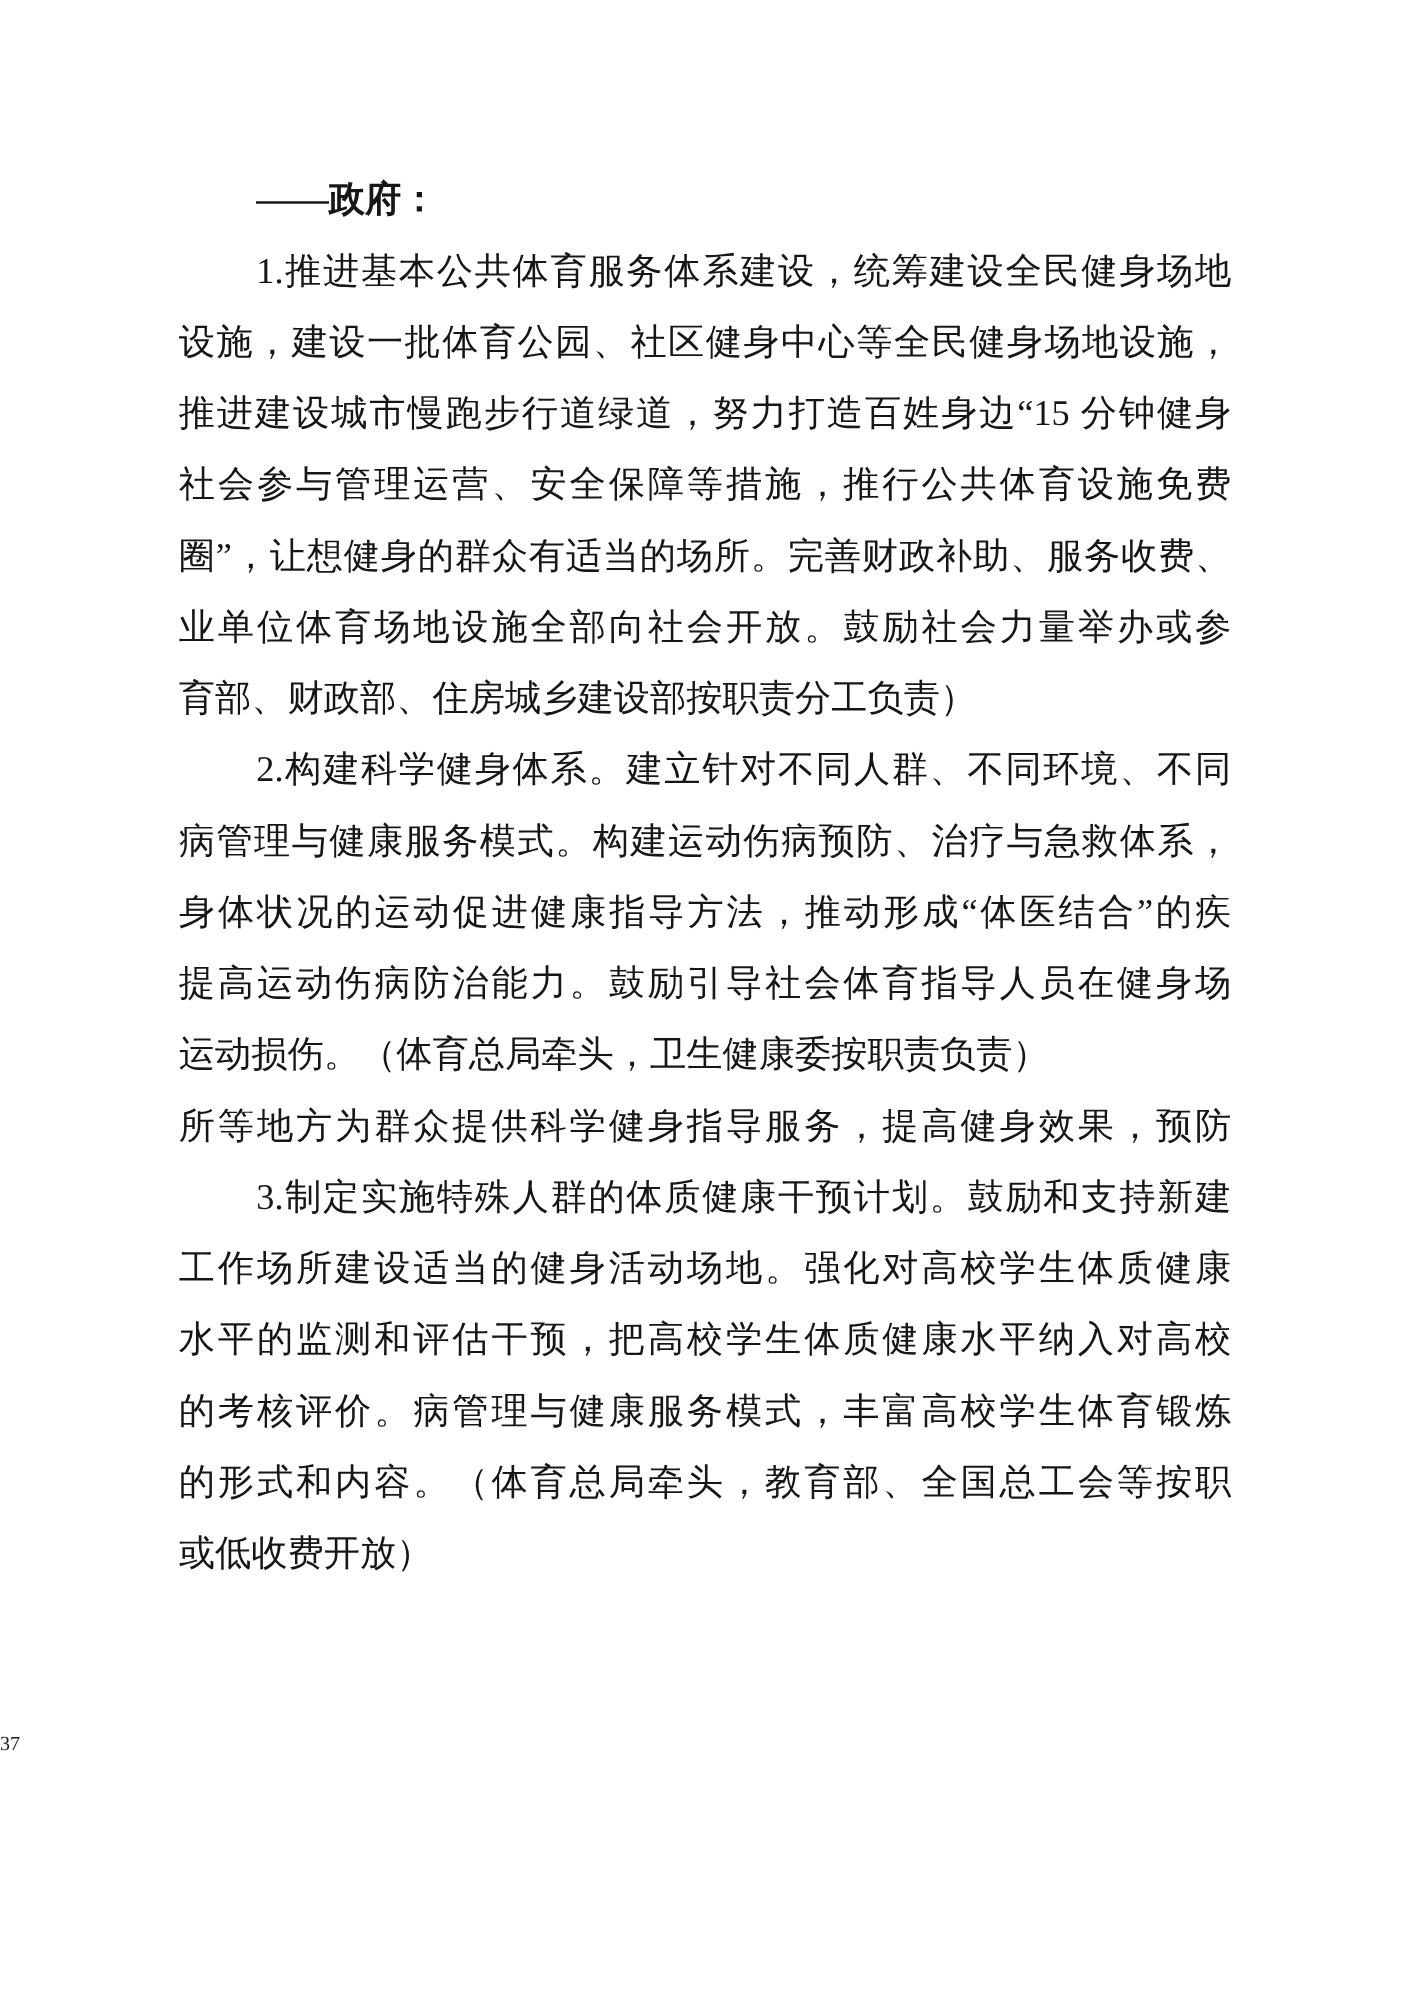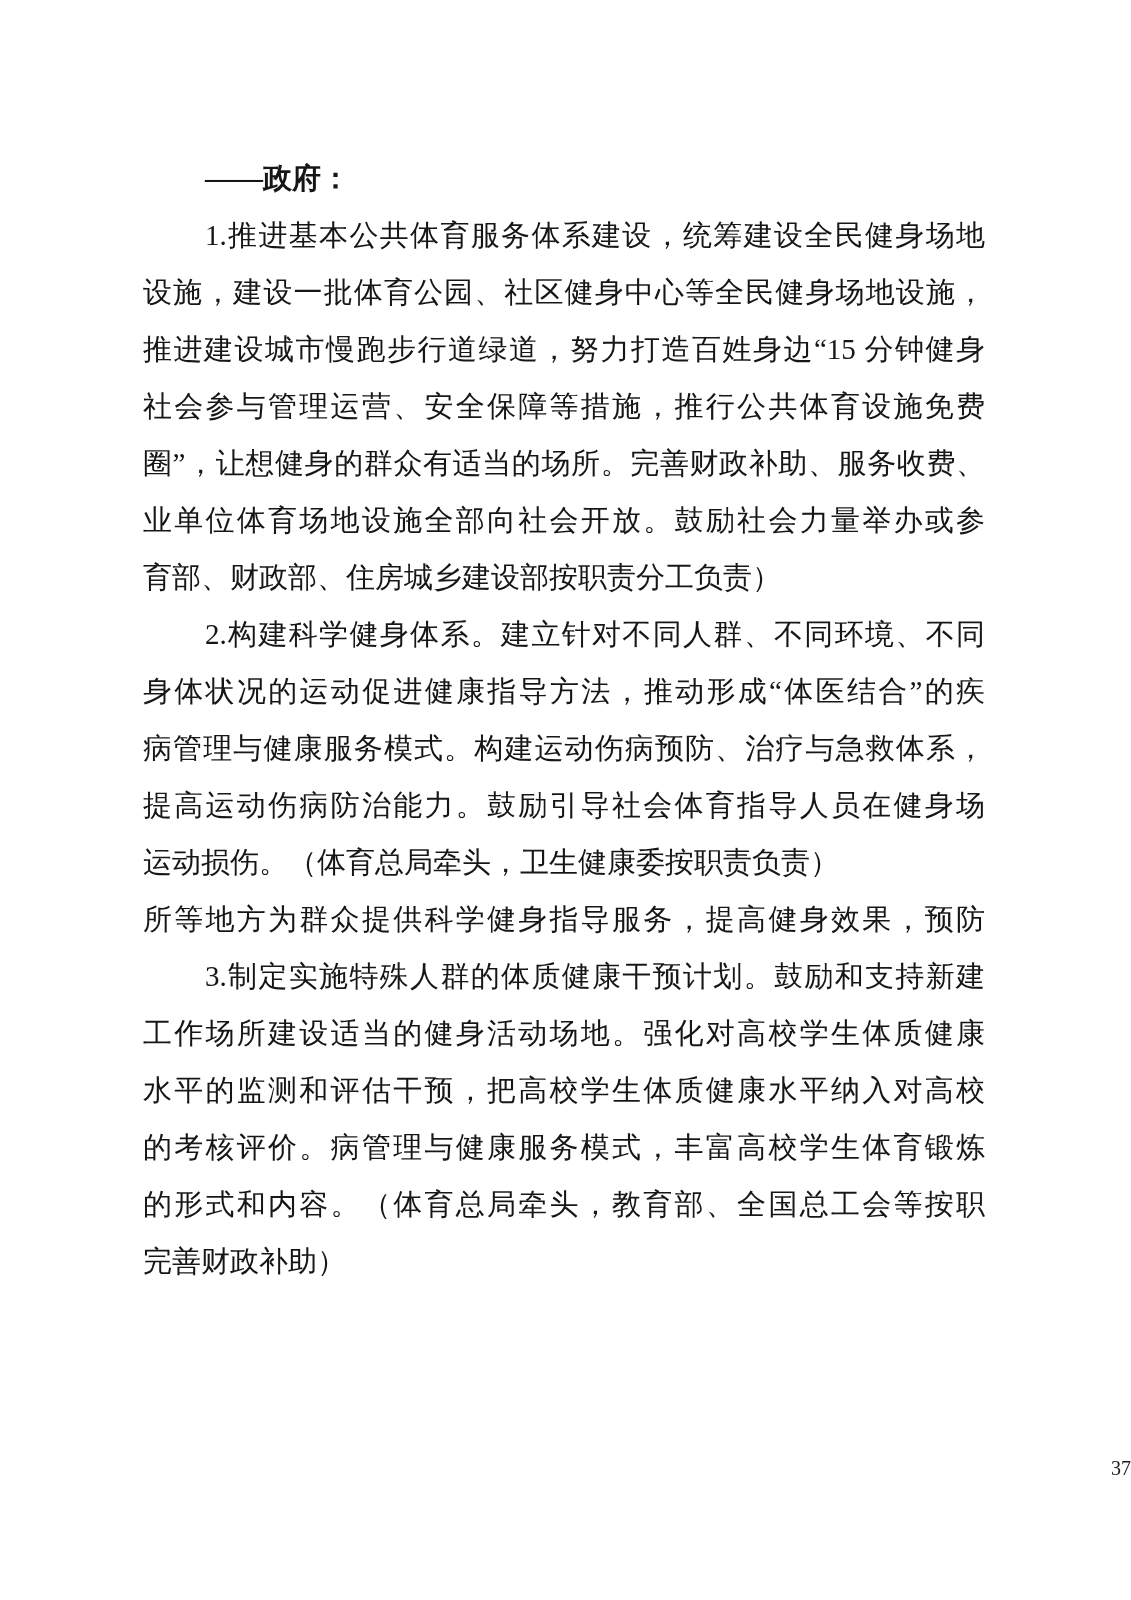--- a/index.html
+++ b/index.html
@@ -11,21 +11,21 @@
     height: 1600px;
     background: #ffffff;
     position: relative;
     overflow: hidden;
     font-family: "Liberation Serif", "DejaVu Serif", serif;
     color: #161616;
   }
   .doc-body {
     position: absolute;
     left: 143px;
-    top: 150px;
+    top: 132px;
     width: 842px;
   }
   .line {
     font-size: 29px;
     line-height: 57px;
     text-align: justify;
     text-align-last: justify;
     text-justify: inter-character;
     white-space: normal;
   }
@@ -33,25 +33,25 @@
     text-align-last: left;
   }
   .line.first {
     text-indent: 62px;
   }
   .bold {
     font-weight: 700;
   }
   .page-number {
     position: absolute;
-    top: 1448px;
+    top: 1376px;
     left: 0;
     width: 100%;
-    text-align: right;
-    font-size: 20px;
+    text-align: left;
+    font-size: 16px;
     line-height: 40px;
     color: #1a1a1a;
   }
 </style>
 </head>
 <body>
 
 <div class="doc-body">
 
   <div class="line last first bold">——政府：</div>
@@ -61,32 +61,32 @@
     <div class="line">设施，建设一批体育公园、社区健身中心等全民健身场地设施，</div>
     <div class="line">推进建设城市慢跑步行道绿道，努力打造百姓身边“15 分钟健身</div>
     <div class="line">社会参与管理运营、安全保障等措施，推行公共体育设施免费</div>
     <div class="line">圈”，让想健身的群众有适当的场所。完善财政补助、服务收费、</div>
     <div class="line">业单位体育场地设施全部向社会开放。鼓励社会力量举办或参</div>
     <div class="line last">育部、财政部、住房城乡建设部按职责分工负责）</div>
   </div>
 
   <div>
     <div class="line first">2.构建科学健身体系。建立针对不同人群、不同环境、不同</div>
+    <div class="line">病管理与健康服务模式。构建运动伤病预防、治疗与急救体系，</div>
     <div class="line">身体状况的运动促进健康指导方法，推动形成“体医结合”的疾</div>
-    <div class="line">病管理与健康服务模式。构建运动伤病预防、治疗与急救体系，</div>
     <div class="line">提高运动伤病防治能力。鼓励引导社会体育指导人员在健身场</div>
     <div class="line last">运动损伤。（体育总局牵头，卫生健康委按职责负责）</div>
     <div class="line">所等地方为群众提供科学健身指导服务，提高健身效果，预防</div>
   </div>
 
   <div>
     <div class="line first">3.制定实施特殊人群的体质健康干预计划。鼓励和支持新建</div>
     <div class="line">工作场所建设适当的健身活动场地。强化对高校学生体质健康</div>
     <div class="line">水平的监测和评估干预，把高校学生体质健康水平纳入对高校</div>
     <div class="line">的考核评价。病管理与健康服务模式，丰富高校学生体育锻炼</div>
     <div class="line">的形式和内容。（体育总局牵头，教育部、全国总工会等按职</div>
-    <div class="line last">完善财政补助）</div>
+    <div class="line last">或低收费开放）</div>
   </div>
 
 
 </div>
 
 <div class="page-number">37</div>
 
 </body></html>

